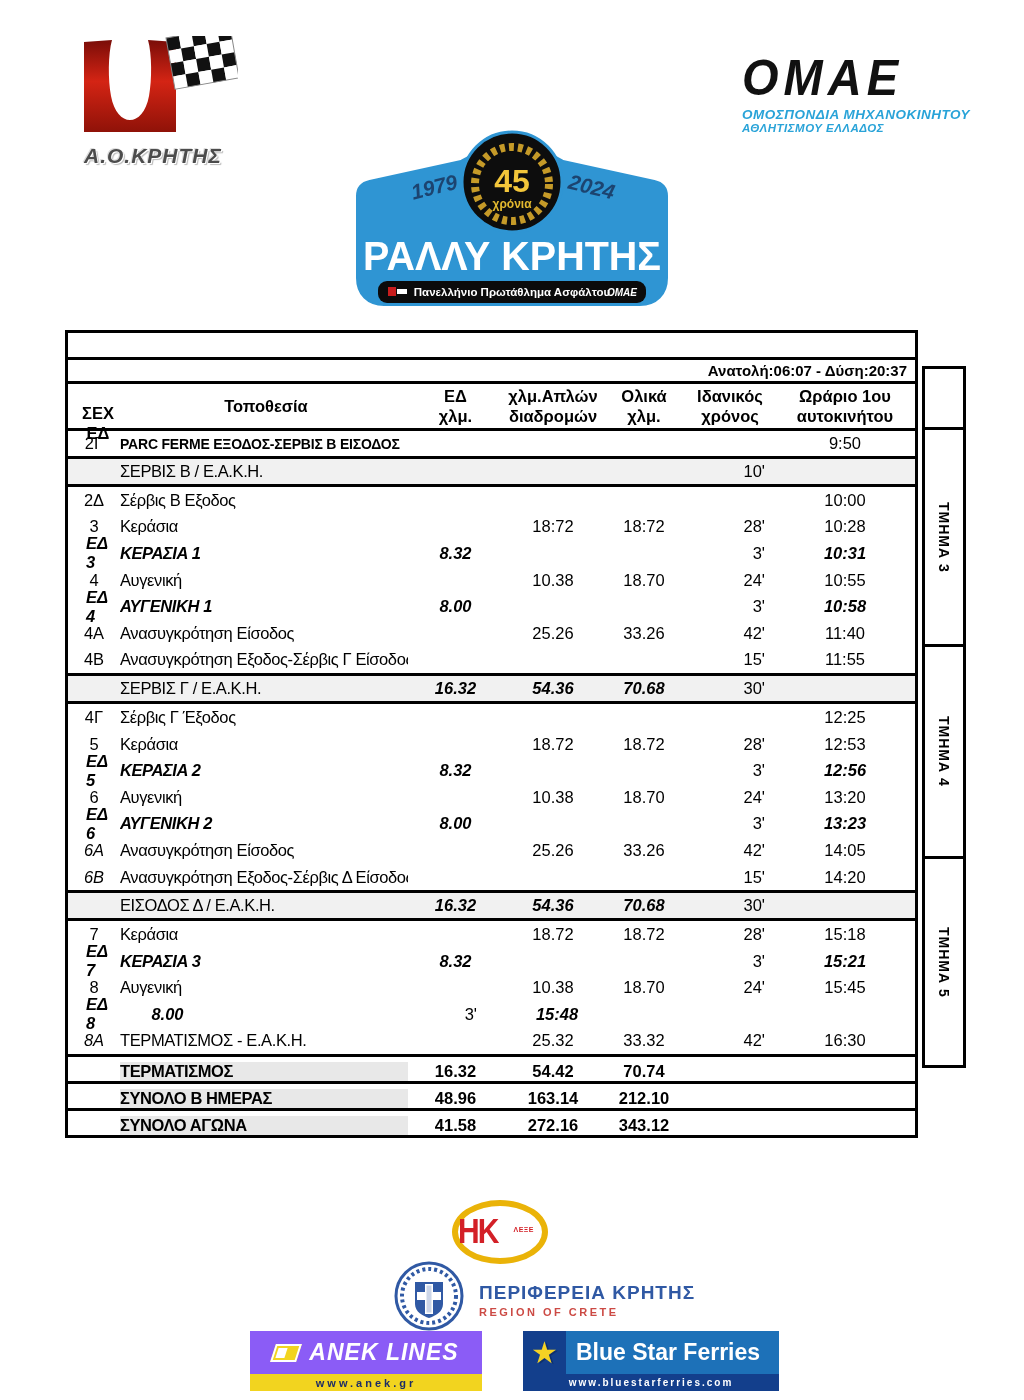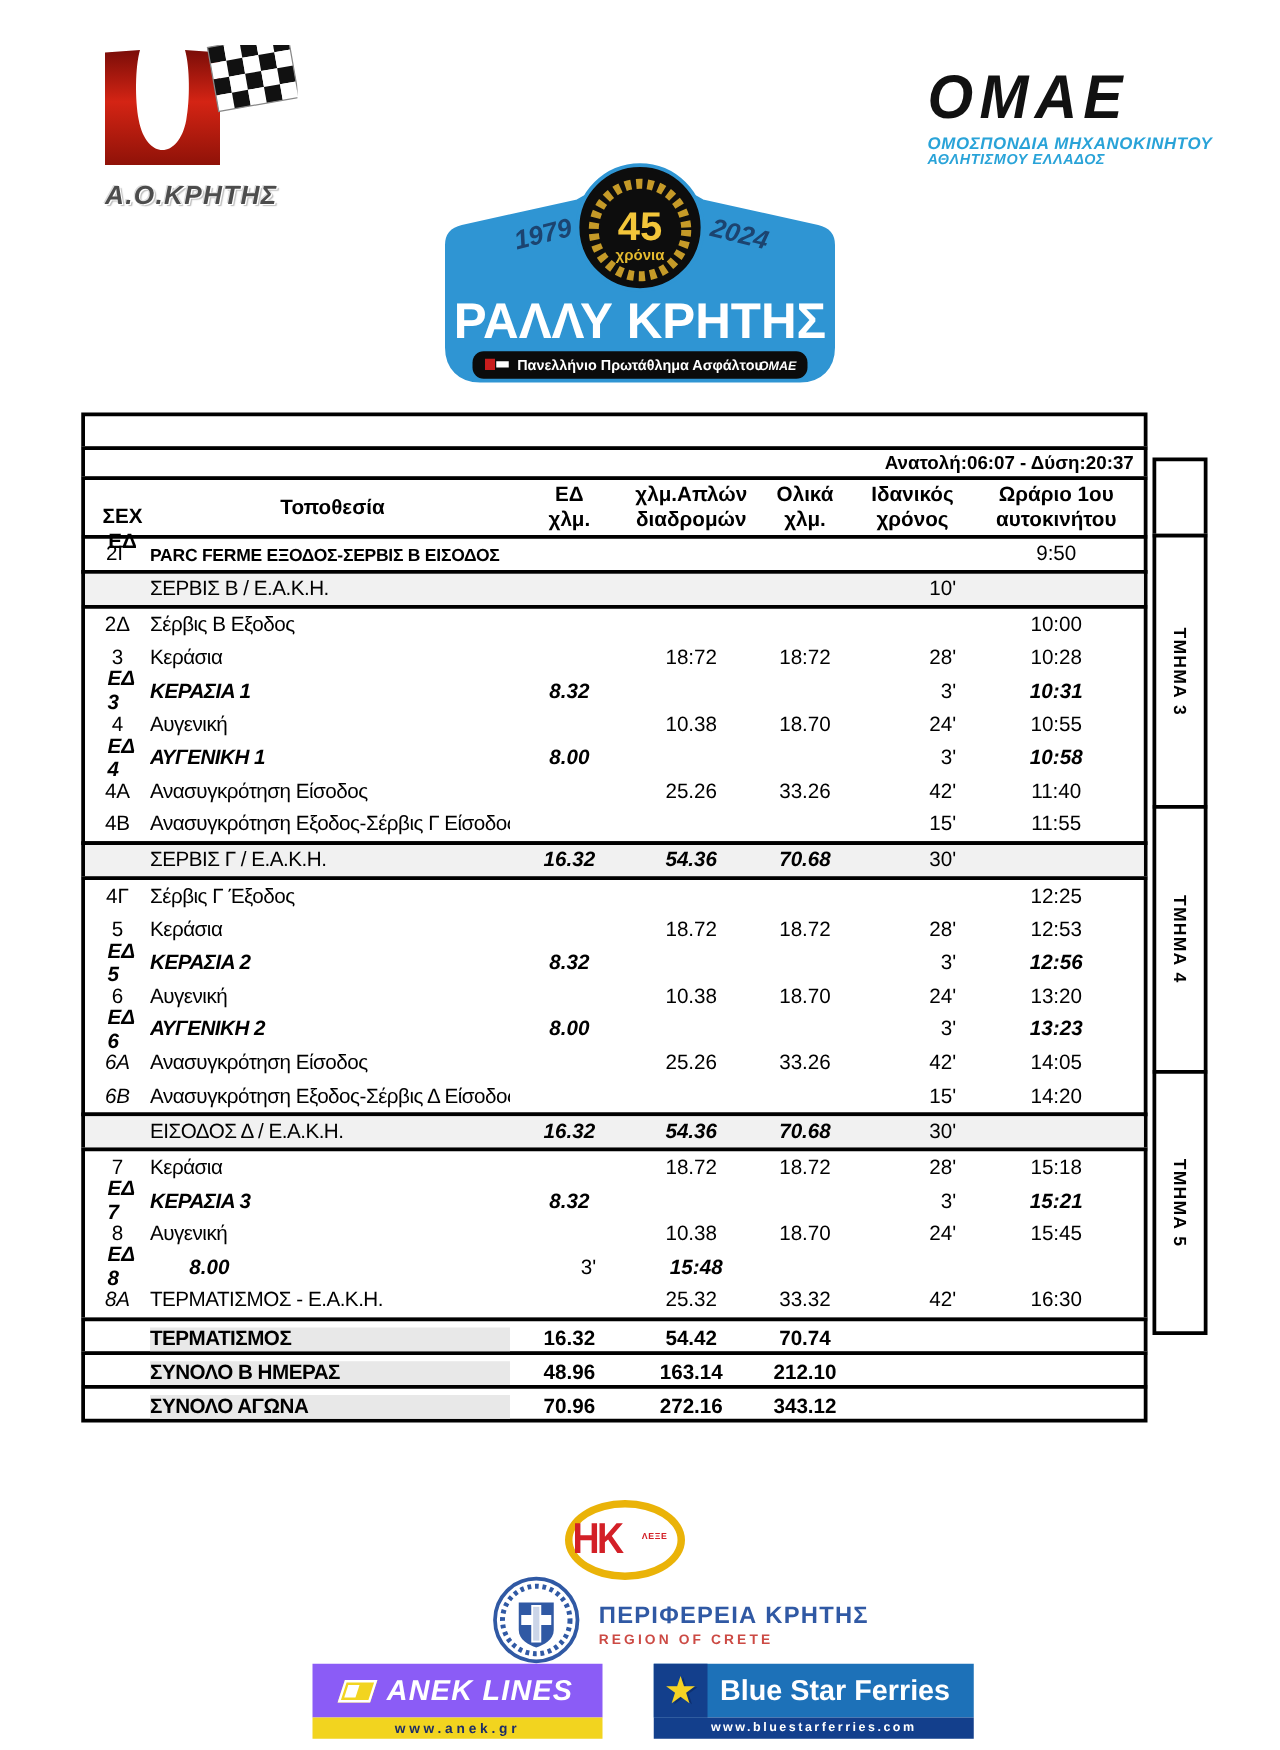--- a/index.html
+++ b/index.html
@@ -437,21 +437,21 @@
           <div class="cell c-km">163.14</div>
           <div class="cell c-total">212.10</div>
           <div class="cell c-ideal"></div>
           <div class="cell c-time"></div>
         </div>
       </div>
       <div class="tg tg-summary">
         <div class="trow r-summary">
           <div class="cell c-code"></div>
           <div class="cell c-loc">ΣΥΝΟΛΟ ΑΓΩΝΑ</div>
-          <div class="cell c-ed">70.96</div>
+          <div class="cell c-ed">41.58</div>
           <div class="cell c-km">272.16</div>
           <div class="cell c-total">343.12</div>
           <div class="cell c-ideal"></div>
           <div class="cell c-time"></div>
         </div>
       </div>
     </div>
 
   <div class="sbox" id="sb0"></div>
   <div class="sbox" id="sb3">

